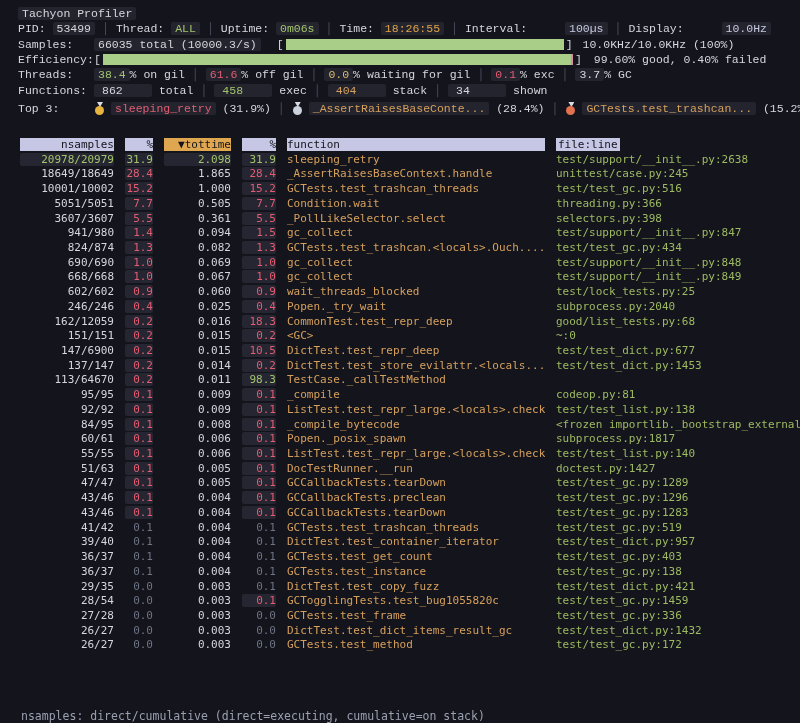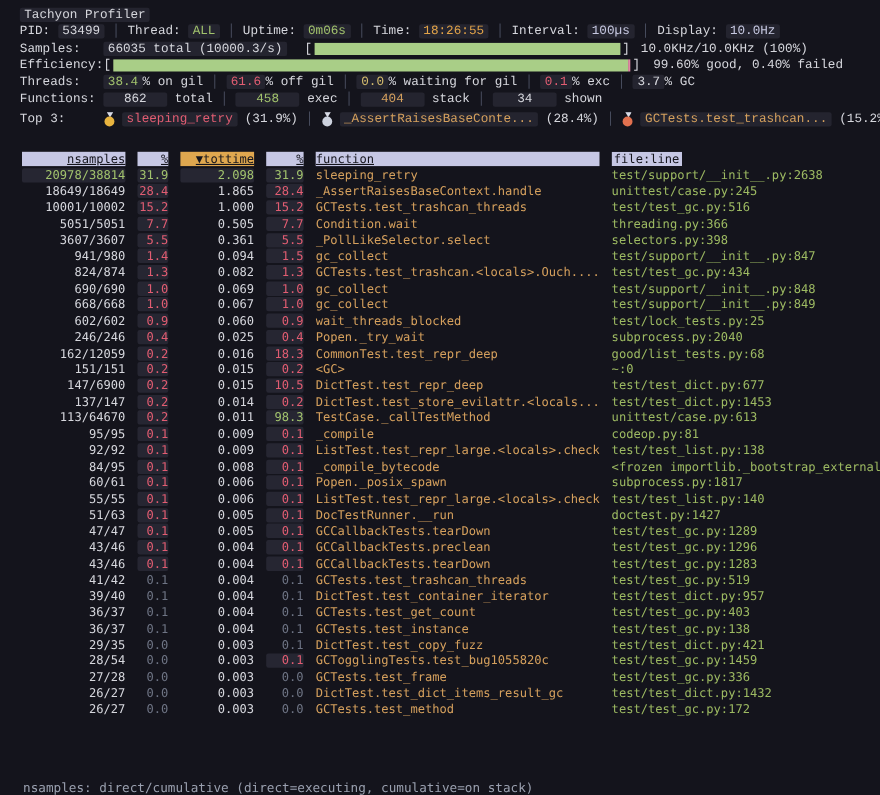--- a/index.html
+++ b/index.html
@@ -12,37 +12,37 @@
   html,body{margin:0;padding:0;}
   body{width:800px;height:723px;overflow:hidden;background:var(--bg);
        font-family:"DejaVu Sans Mono",monospace;color:var(--white);}
   .screen{padding:6px 0 0 18px;}
   .line{display:flex;align-items:center;height:15.3px;font-size:11.5px;white-space:pre;font-family:Liberation Mono, monospace;}
   .chip{background:var(--chip);padding:0 4px;border-radius:2px;}
   .flabel{display:inline-block;width:76px;flex:0 0 76px;}
   .sep{color:var(--sep);padding:0 7px;}
   .t-w{color:var(--white);} .t-g{color:var(--green);} .t-r{color:var(--red);text-align:right;}
   .t-o{color:var(--orange);text-align:right;} .t-t{color:var(--time);} .t-y{color:var(--yellow);}
-  .t-l{color:var(--lav);} .t-d{color:var(--dim);}
+  .t-l{color:var(--lav);margin-left:31px;} .t-d{color:var(--dim);}
   .bar{display:inline-flex;height:11px;margin:0 2px;align-items:stretch;}
   .bar .fill-good{background:var(--bargreen);height:100%;}
   .bar .fill-bad{background:var(--pink);height:100%;}
-  .num-chip{display:inline-block;min-width:42px;text-align:center;background:var(--chip);padding:0 8px;border-radius:2px;}
+  .num-chip{display:inline-block;min-width:42px;text-align:left;background:var(--chip);padding:0 8px;border-radius:2px;}
   .medal{display:inline-block;width:10px;height:13px;position:relative;margin:0 6px 0 1px;flex:0 0 10px;}
   .medal::before{content:"";position:absolute;top:0;left:2px;width:6px;height:5px;background:#d8dbe6;
                  clip-path:polygon(0 0,100% 0,50% 100%);}
   .medal::after{content:"";position:absolute;bottom:0;left:0;width:9px;height:9px;border-radius:50%;}
   .medal.gold::after{background:#e8b43f;} .medal.silver::after{background:#cdd2de;} .medal.bronze::after{background:#e2714f;}
   .table{margin-left:-8px;margin-top:21px;}
   .trow{display:grid;grid-template-columns:94px 28px 67px 34px 258px 1fr;column-gap:11px;
         padding-left:10px;height:14.72px;align-items:center;font-size:11px;white-space:pre;}
   .trow .c1,.trow .c2,.trow .c3,.trow .c4{text-align:right;}
   .trow .c5,.trow .c6{text-align:left;overflow:hidden;}
   .thead{font-size:11px;}
-  .thead>div{background:var(--hdrbg);color:#14141c;text-decoration:underline;}
+  .thead>div{background:var(--hdrbg);color:#14141c;}
   .thead .sortcol{background:var(--sortbg);}
   .thead .c6{background:transparent;}
   .thead .c6 span{background:var(--hdrbg);display:inline-block;padding:0 2px;text-align:center;}
   .bgc{background:var(--cellchip);border-radius:2px;}
   .fn{color:var(--orange);} .fl{color:var(--filegreen);}
   .footer{margin-top:26px;margin-left:3px;color:var(--footer);font-size:11.5px;line-height:15.3px;white-space:pre;}
 </style>
 </head>
 <body>
 
@@ -71,36 +71,36 @@
   <div class="table">
     <div class="trow thead">
       <div class="c1">nsamples</div>
       <div class="c2">%</div>
       <div class="c3 sortcol">▼tottime</div>
       <div class="c4">%</div>
       <div class="c5">function</div>
       <div class="c6"><span>file:line</span></div>
     </div>
     <div id="rows">
-        <div class="trow"><div class="c1 t-g bgc">20978/38814</div><div class="c2 t-g bgc">31.9</div><div class="c3 t-g bgc">2.098</div><div class="c4 t-g bgc">31.9</div><div class="c5 t-o">sleeping_retry</div><div class="c6 fl">test/support/__init__.py:2638</div></div>
+        <div class="trow"><div class="c1 t-g bgc">20978/20979</div><div class="c2 t-g bgc">31.9</div><div class="c3 t-g bgc">2.098</div><div class="c4 t-g bgc">31.9</div><div class="c5 t-o">sleeping_retry</div><div class="c6 fl">test/support/__init__.py:2638</div></div>
         <div class="trow"><div class="c1 t-w">18649/18649</div><div class="c2 t-r bgc">28.4</div><div class="c3 t-w">1.865</div><div class="c4 t-r bgc">28.4</div><div class="c5 fn">_AssertRaisesBaseContext.handle</div><div class="c6 fl">unittest/case.py:245</div></div>
         <div class="trow"><div class="c1 t-w">10001/10002</div><div class="c2 t-r bgc">15.2</div><div class="c3 t-w">1.000</div><div class="c4 t-r bgc">15.2</div><div class="c5 fn">GCTests.test_trashcan_threads</div><div class="c6 fl">test/test_gc.py:516</div></div>
         <div class="trow"><div class="c1 t-w">5051/5051</div><div class="c2 t-r bgc">7.7</div><div class="c3 t-w">0.505</div><div class="c4 t-r bgc">7.7</div><div class="c5 fn">Condition.wait</div><div class="c6 fl">threading.py:366</div></div>
         <div class="trow"><div class="c1 t-w">3607/3607</div><div class="c2 t-r bgc">5.5</div><div class="c3 t-w">0.361</div><div class="c4 t-r bgc">5.5</div><div class="c5 fn">_PollLikeSelector.select</div><div class="c6 fl">selectors.py:398</div></div>
         <div class="trow"><div class="c1 t-w">941/980</div><div class="c2 t-r bgc">1.4</div><div class="c3 t-w">0.094</div><div class="c4 t-r bgc">1.5</div><div class="c5 fn">gc_collect</div><div class="c6 fl">test/support/__init__.py:847</div></div>
         <div class="trow"><div class="c1 t-w">824/874</div><div class="c2 t-r bgc">1.3</div><div class="c3 t-w">0.082</div><div class="c4 t-r bgc">1.3</div><div class="c5 fn">GCTests.test_trashcan.&lt;locals&gt;.Ouch....</div><div class="c6 fl">test/test_gc.py:434</div></div>
         <div class="trow"><div class="c1 t-w">690/690</div><div class="c2 t-r bgc">1.0</div><div class="c3 t-w">0.069</div><div class="c4 t-r bgc">1.0</div><div class="c5 fn">gc_collect</div><div class="c6 fl">test/support/__init__.py:848</div></div>
         <div class="trow"><div class="c1 t-w">668/668</div><div class="c2 t-r bgc">1.0</div><div class="c3 t-w">0.067</div><div class="c4 t-r bgc">1.0</div><div class="c5 fn">gc_collect</div><div class="c6 fl">test/support/__init__.py:849</div></div>
         <div class="trow"><div class="c1 t-w">602/602</div><div class="c2 t-r bgc">0.9</div><div class="c3 t-w">0.060</div><div class="c4 t-r bgc">0.9</div><div class="c5 fn">wait_threads_blocked</div><div class="c6 fl">test/lock_tests.py:25</div></div>
         <div class="trow"><div class="c1 t-w">246/246</div><div class="c2 t-r bgc">0.4</div><div class="c3 t-w">0.025</div><div class="c4 t-r bgc">0.4</div><div class="c5 fn">Popen._try_wait</div><div class="c6 fl">subprocess.py:2040</div></div>
         <div class="trow"><div class="c1 t-w">162/12059</div><div class="c2 t-r bgc">0.2</div><div class="c3 t-w">0.016</div><div class="c4 t-r bgc">18.3</div><div class="c5 fn">CommonTest.test_repr_deep</div><div class="c6 fl">good/list_tests.py:68</div></div>
         <div class="trow"><div class="c1 t-w">151/151</div><div class="c2 t-r bgc">0.2</div><div class="c3 t-w">0.015</div><div class="c4 t-r bgc">0.2</div><div class="c5 fn">&lt;GC&gt;</div><div class="c6 fl">~:0</div></div>
         <div class="trow"><div class="c1 t-w">147/6900</div><div class="c2 t-r bgc">0.2</div><div class="c3 t-w">0.015</div><div class="c4 t-r bgc">10.5</div><div class="c5 fn">DictTest.test_repr_deep</div><div class="c6 fl">test/test_dict.py:677</div></div>
         <div class="trow"><div class="c1 t-w">137/147</div><div class="c2 t-r bgc">0.2</div><div class="c3 t-w">0.014</div><div class="c4 t-r bgc">0.2</div><div class="c5 fn">DictTest.test_store_evilattr.&lt;locals...</div><div class="c6 fl">test/test_dict.py:1453</div></div>
-        <div class="trow"><div class="c1 t-w">113/64670</div><div class="c2 t-r bgc">0.2</div><div class="c3 t-w">0.011</div><div class="c4 t-g bgc">98.3</div><div class="c5 fn">TestCase._callTestMethod</div><div class="c6 fl">unittest/case.py:613</div></div>
+        <div class="trow"><div class="c1 t-w">113/64670</div><div class="c2 t-r bgc">0.2</div><div class="c3 t-w">0.011</div><div class="c4 t-g bgc">98.3</div><div class="c5 fn">TestCase._callTestMethod</div></div>
         <div class="trow"><div class="c1 t-w">95/95</div><div class="c2 t-r bgc">0.1</div><div class="c3 t-w">0.009</div><div class="c4 t-r bgc">0.1</div><div class="c5 fn">_compile</div><div class="c6 fl">codeop.py:81</div></div>
         <div class="trow"><div class="c1 t-w">92/92</div><div class="c2 t-r bgc">0.1</div><div class="c3 t-w">0.009</div><div class="c4 t-r bgc">0.1</div><div class="c5 fn">ListTest.test_repr_large.&lt;locals&gt;.check</div><div class="c6 fl">test/test_list.py:138</div></div>
         <div class="trow"><div class="c1 t-w">84/95</div><div class="c2 t-r bgc">0.1</div><div class="c3 t-w">0.008</div><div class="c4 t-r bgc">0.1</div><div class="c5 fn">_compile_bytecode</div><div class="c6 fl">&lt;frozen importlib._bootstrap_external</div></div>
         <div class="trow"><div class="c1 t-w">60/61</div><div class="c2 t-r bgc">0.1</div><div class="c3 t-w">0.006</div><div class="c4 t-r bgc">0.1</div><div class="c5 fn">Popen._posix_spawn</div><div class="c6 fl">subprocess.py:1817</div></div>
         <div class="trow"><div class="c1 t-w">55/55</div><div class="c2 t-r bgc">0.1</div><div class="c3 t-w">0.006</div><div class="c4 t-r bgc">0.1</div><div class="c5 fn">ListTest.test_repr_large.&lt;locals&gt;.check</div><div class="c6 fl">test/test_list.py:140</div></div>
         <div class="trow"><div class="c1 t-w">51/63</div><div class="c2 t-r bgc">0.1</div><div class="c3 t-w">0.005</div><div class="c4 t-r bgc">0.1</div><div class="c5 fn">DocTestRunner.__run</div><div class="c6 fl">doctest.py:1427</div></div>
         <div class="trow"><div class="c1 t-w">47/47</div><div class="c2 t-r bgc">0.1</div><div class="c3 t-w">0.005</div><div class="c4 t-r bgc">0.1</div><div class="c5 fn">GCCallbackTests.tearDown</div><div class="c6 fl">test/test_gc.py:1289</div></div>
         <div class="trow"><div class="c1 t-w">43/46</div><div class="c2 t-r bgc">0.1</div><div class="c3 t-w">0.004</div><div class="c4 t-r bgc">0.1</div><div class="c5 fn">GCCallbackTests.preclean</div><div class="c6 fl">test/test_gc.py:1296</div></div>
         <div class="trow"><div class="c1 t-w">43/46</div><div class="c2 t-r bgc">0.1</div><div class="c3 t-w">0.004</div><div class="c4 t-r bgc">0.1</div><div class="c5 fn">GCCallbackTests.tearDown</div><div class="c6 fl">test/test_gc.py:1283</div></div>
         <div class="trow"><div class="c1 t-w">41/42</div><div class="c2 t-d">0.1</div><div class="c3 t-w">0.004</div><div class="c4 t-d">0.1</div><div class="c5 fn">GCTests.test_trashcan_threads</div><div class="c6 fl">test/test_gc.py:519</div></div>

